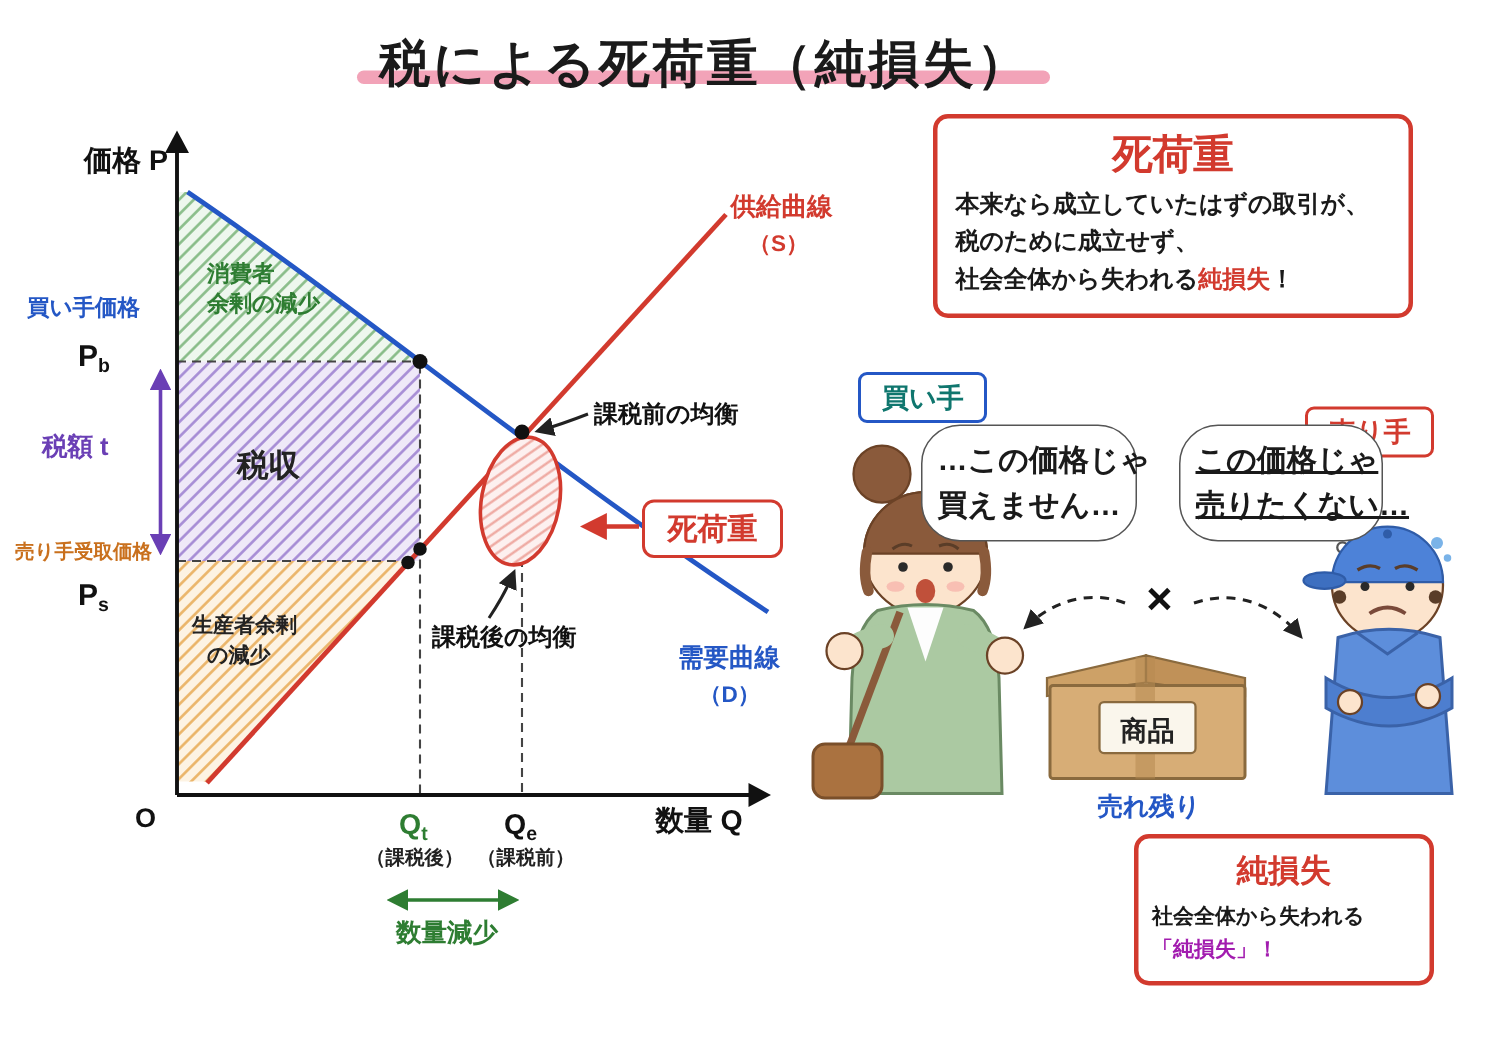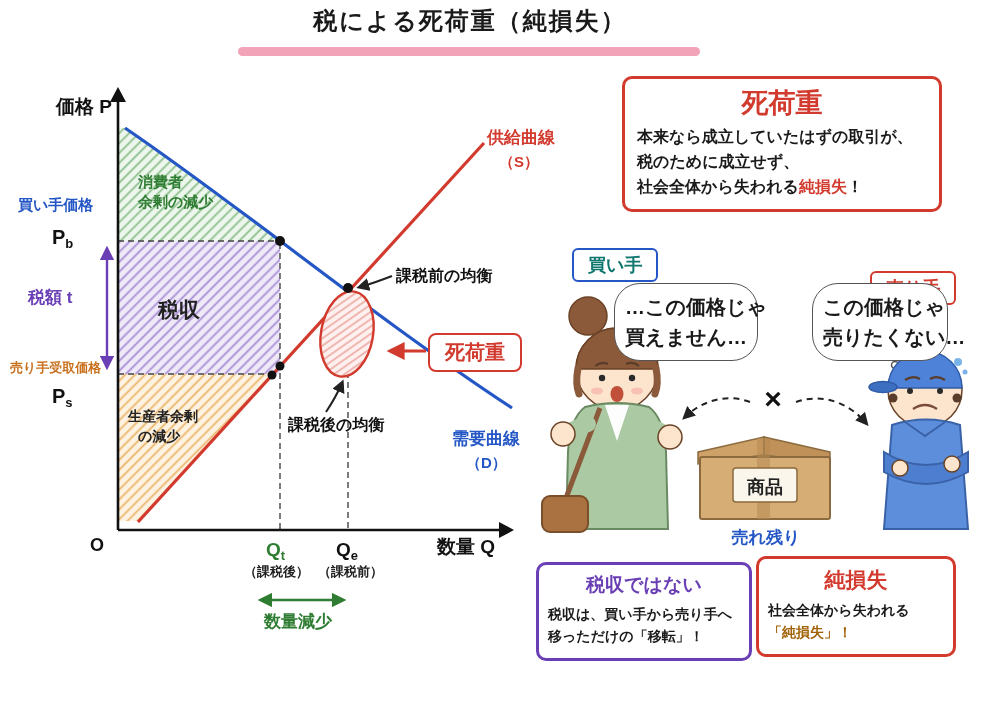--- a/index.html
+++ b/index.html
@@ -1,46 +1,46 @@
 <!DOCTYPE html>
 <html><head>
 <meta charset="utf-8">
 <style>
   html,body{margin:0;padding:0;background:#ffffff;}
   .canvas{position:relative;width:1000px;height:706px;background:#ffffff;overflow:hidden;
           font-family:"Liberation Sans",sans-serif;color:#1a1a1a;}
-  .title{position:absolute;left:150px;top:5px;width:640px;text-align:center;
-         font-size:24px;font-weight:bold;letter-spacing:2px;z-index:3;}
+  .title{position:absolute;left:150px;top:20px;width:640px;text-align:center;
+         font-size:34px;font-weight:bold;letter-spacing:2px;z-index:3;}
   .title-underline{position:absolute;left:238px;top:47px;width:462px;height:9px;
          background:#f2a3b8;border-radius:5px;z-index:2;}
   svg{position:absolute;left:0;top:0;z-index:1;}
   .box{position:absolute;background:#fff;border-radius:10px;z-index:4;}
   .dwl-info{left:622px;top:76px;width:290px;border:3px solid #d23a2e;padding:4px 12px 10px;}
   .box-title{text-align:center;font-weight:bold;}
   .dwl-info .box-title{color:#d23a2e;font-size:27px;margin:2px 0 4px;}
   .box-line{font-size:16px;line-height:1.55;font-weight:600;white-space:nowrap;}
   .red-text{color:#d23a2e;}
   .party-label{position:absolute;border-radius:6px;padding:3px 14px;font-size:18px;
          font-weight:bold;background:#fff;z-index:4;}
   .buyer-label{left:572px;top:248px;border:2.2px solid #2457c5;color:#0f766e;}
   .seller-label{left:870px;top:248px;border:2.2px solid #d23a2e;color:#d23a2e;margin-top:23px;}
   .bubble{position:absolute;border:1.8px solid #555;border-radius:26px;background:#fff;
          text-align:center;font-size:20px;font-weight:600;line-height:1.5;
          padding:8px 10px;z-index:4;white-space:nowrap;}
   .bubble-buyer{left:614px;top:283px;width:122px;}
-  .bubble-seller{left:812px;top:283px;width:114px;}
+  .bubble-seller{left:786px;top:283px;width:114px;text-decoration:underline;}
   .dwl-tag{position:absolute;left:428px;top:333px;width:90px;border:2.4px solid #d23a2e;
          border-radius:8px;color:#d23a2e;font-size:20px;font-weight:bold;text-align:center;
          padding:4px 0;background:#fff;z-index:4;}
   .transfer-box{left:536px;top:562px;width:192px;border:3px solid #6a3fb5;padding:5px 9px 10px;}
   .transfer-box .box-title{color:#6a3fb5;font-size:19px;margin:2px 0 5px;}
   .transfer-box .box-line,.netloss-box .box-line{font-size:14px;line-height:1.6;}
   .netloss-box{left:756px;top:556px;width:176px;border:3px solid #d23a2e;padding:5px 9px 10px;}
   .netloss-box .box-title{color:#d23a2e;font-size:21px;margin:2px 0 5px;}
-  .netloss-box .red-line{color:#a16207;font-weight:bold;}
+  .netloss-box .red-line{color:#a21caf;font-weight:bold;}
 </style>
 </head>
 <body>
 
 <div class="canvas">
 
   <div class="title">税による死荷重（純損失）</div>
   <div class="title-underline"></div>
 
   <svg width="1000" height="706" viewBox="0 0 1000 706">
@@ -223,25 +223,20 @@
     <div>…この価格じゃ</div>
     <div>買えません…</div>
   </div>
   <div class="bubble bubble-seller">
     <div>この価格じゃ</div>
     <div>売りたくない…</div>
   </div>
 
   <div class="dwl-tag">死荷重</div>
 
-  <div class="box transfer-box">
-    <div class="box-title">税収ではない</div>
-    <div class="box-line">税収は、買い手から売り手へ</div>
-    <div class="box-line">移っただけの「移転」！</div>
-  </div>
 
   <div class="box netloss-box">
     <div class="box-title">純損失</div>
     <div class="box-line">社会全体から失われる</div>
     <div class="box-line red-line">「純損失」！</div>
   </div>
 
 </div>
 
 </body></html>

